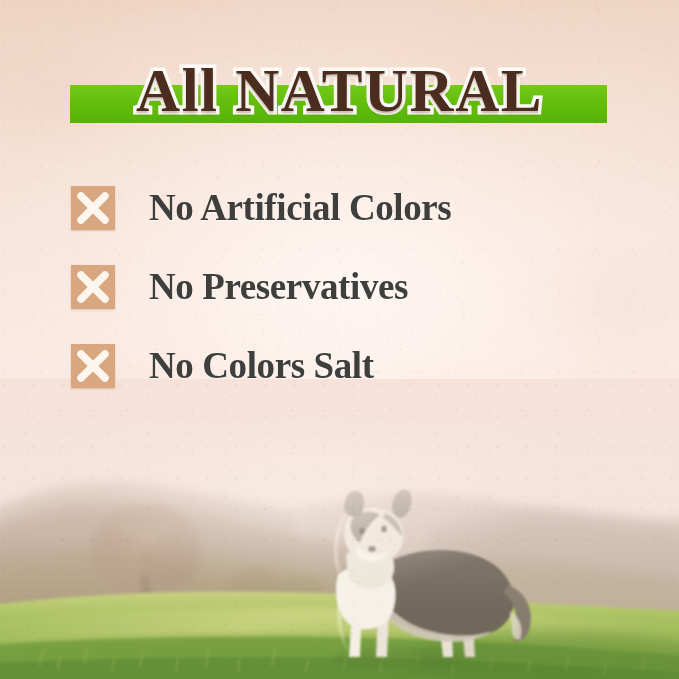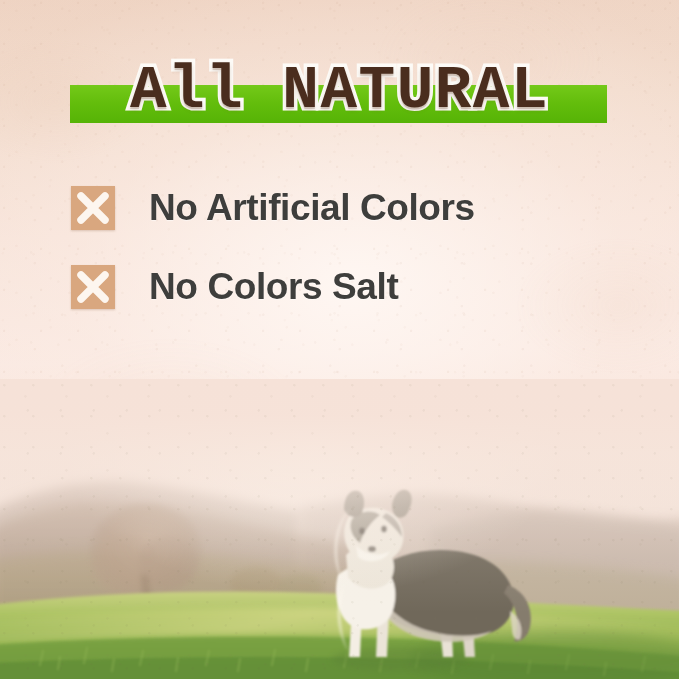--- a/index.html
+++ b/index.html
@@ -75,21 +75,21 @@
   }
   .headline-text {
     position: absolute;
     left: 0;
     top: 0;
     width: 679px;
     height: 76px;
     display: flex;
     align-items: center;
     justify-content: center;
-    font-family: Liberation Mono, monospace;
+    font-family: Liberation Serif, serif;
     font-weight: 700;
     font-size: 61px;
     letter-spacing: 1.5px;
     line-height: 1;
     color: #4a2d1e;
     -webkit-text-stroke: 7px #fdfbf7;
     paint-order: stroke fill;
     text-shadow:
       0 2px 0 rgba(120,80,55,0.22),
       0 3px 4px rgba(110,72,48,0.20);
@@ -119,21 +119,21 @@
     background: #d9a77f;
     box-shadow: 0 1px 2px rgba(150,105,75,0.30);
   }
   .x-box svg {
     display: block;
     width: 44px;
     height: 44px;
   }
   .claim-label {
     margin-left: 34px;
-    font-family: Liberation Sans, sans-serif;
+    font-family: Liberation Serif, serif;
     font-weight: 700;
     font-size: 37px;
     line-height: 1;
     letter-spacing: -0.4px;
     color: #3e3e3c;
     white-space: nowrap;
     text-shadow: 0 1px 1px rgba(255,255,255,0.55);
   }
 
   
@@ -341,20 +341,28 @@
     <div class="claim-row">
       <span class="x-box">
         <svg viewBox="0 0 44 44" aria-hidden="true">
           <path d="M10,10 L34,34 M34,10 L10,34" stroke="#fdf6ef" stroke-width="7.5" stroke-linecap="round" fill="none"></path>
         </svg>
       </span>
       <span class="claim-label">No Artificial Colors</span>
     </div>
 
 
+    <div class="claim-row">
+      <span class="x-box">
+        <svg viewBox="0 0 44 44" aria-hidden="true">
+          <path d="M10,10 L34,34 M34,10 L10,34" stroke="#fdf6ef" stroke-width="7.5" stroke-linecap="round" fill="none"></path>
+        </svg>
+      </span>
+      <span class="claim-label">No Preservatives</span>
+    </div>
 
     <div class="claim-row">
       <span class="x-box">
         <svg viewBox="0 0 44 44" aria-hidden="true">
           <path d="M10,10 L34,34 M34,10 L10,34" stroke="#fdf6ef" stroke-width="7.5" stroke-linecap="round" fill="none"></path>
         </svg>
       </span>
       <span class="claim-label">No Colors Salt</span>
     </div>
 

